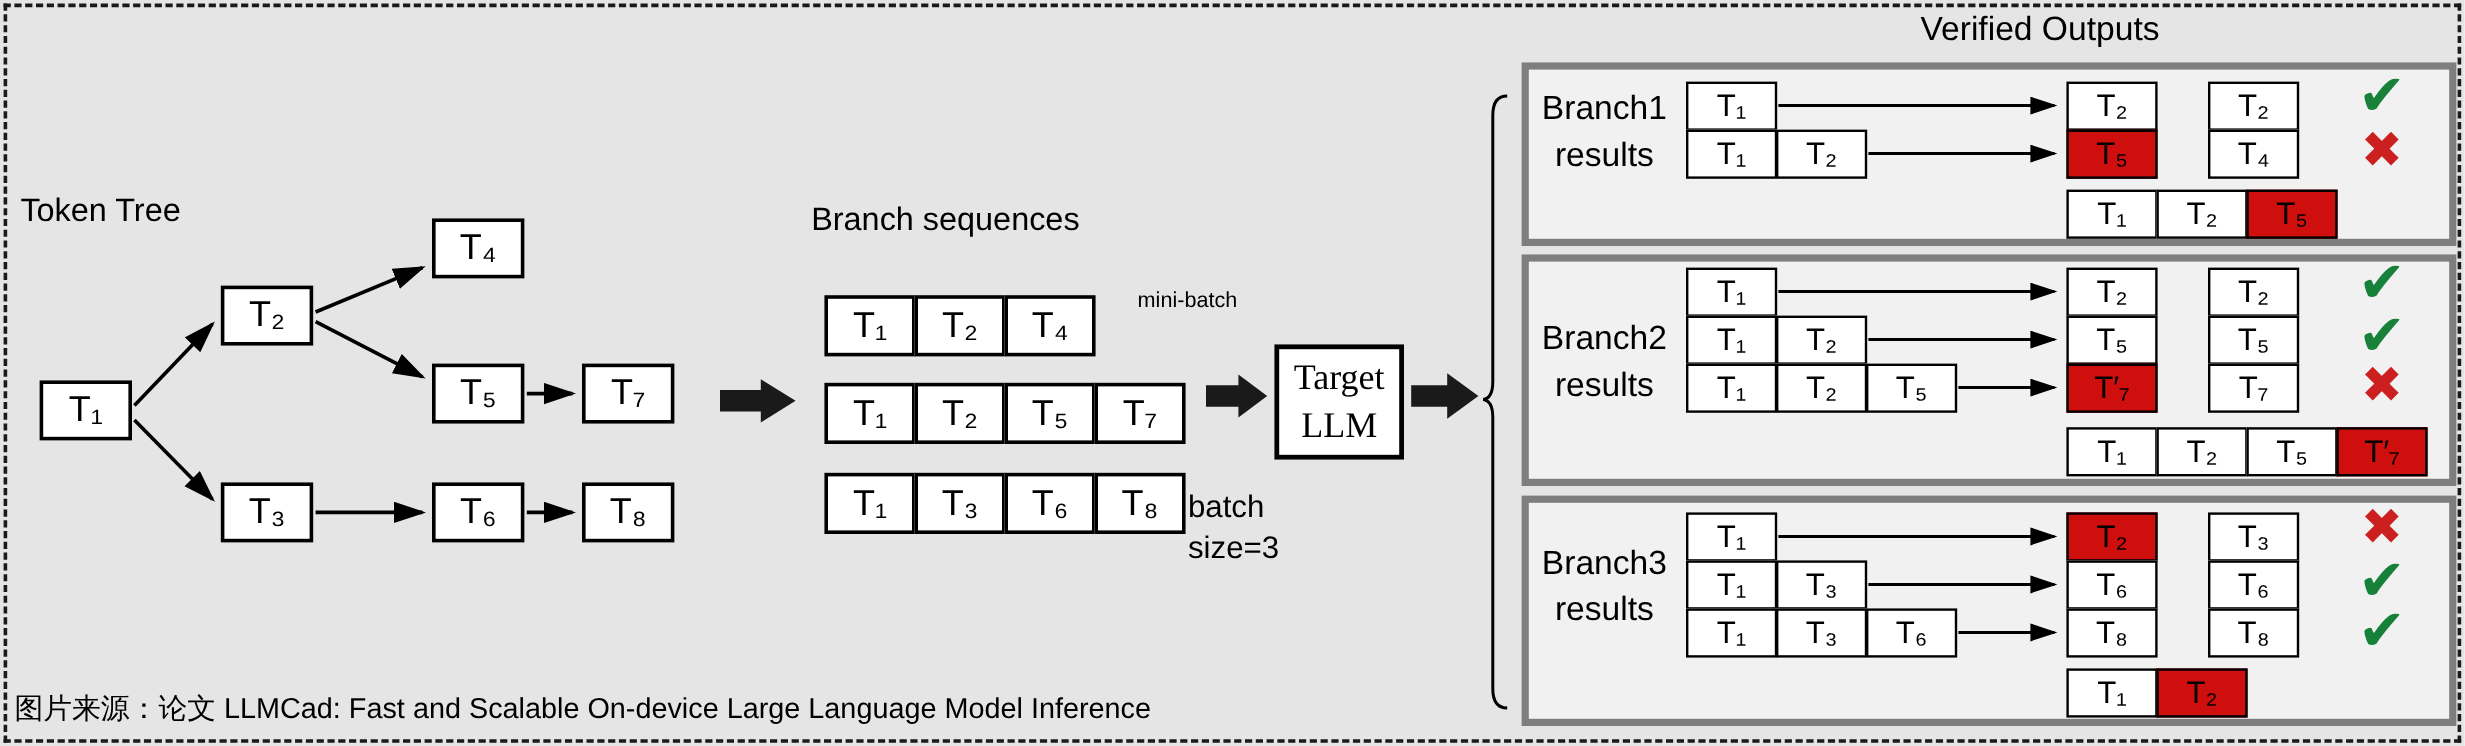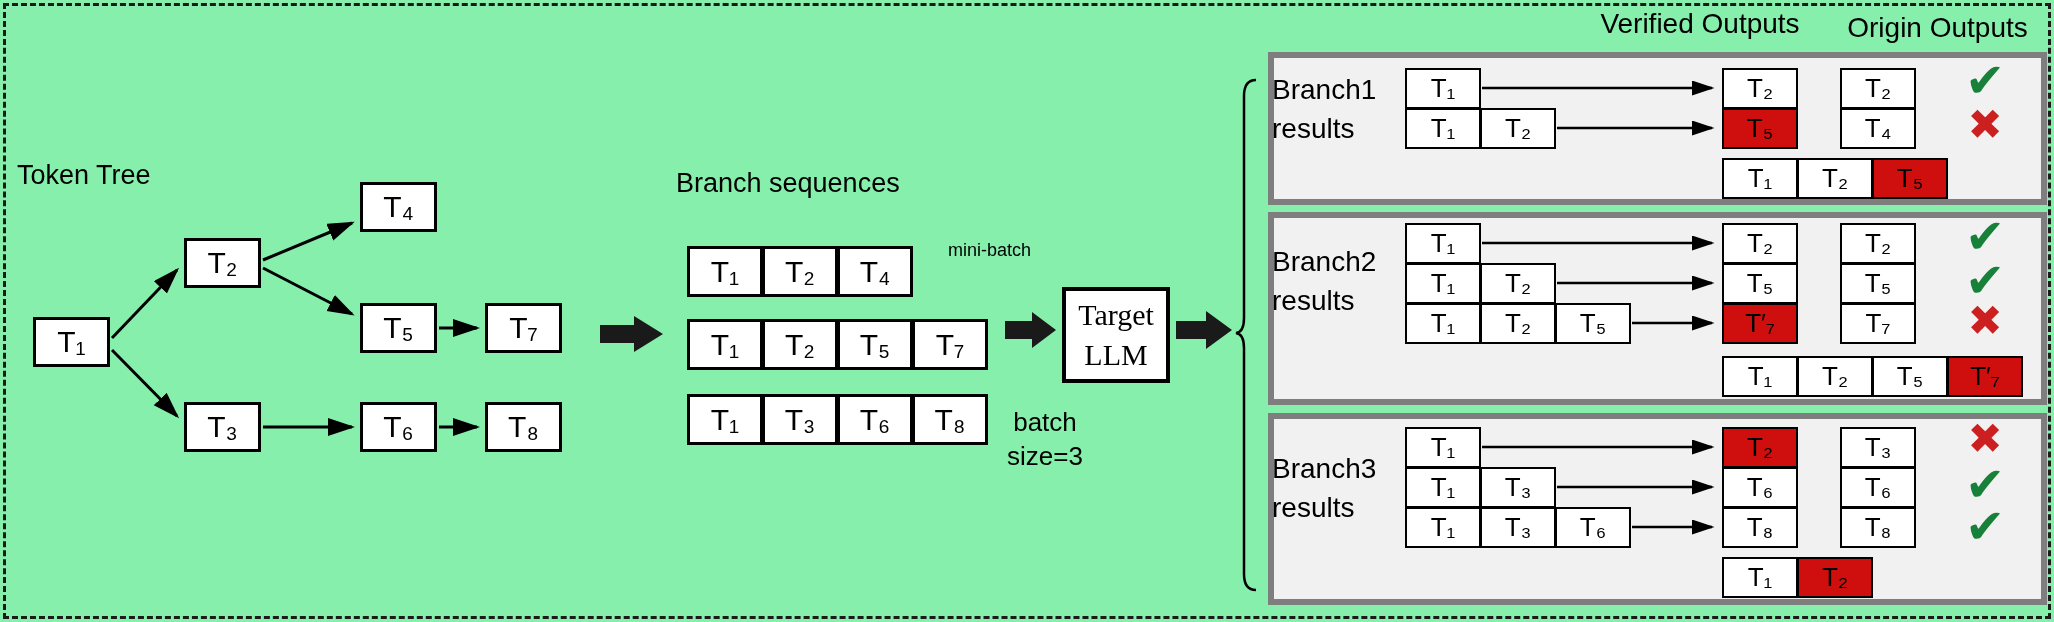--- a/index.html
+++ b/index.html
@@ -1,42 +1,42 @@
 <!DOCTYPE html>
 <html><head>
 <meta charset="utf-8">
 <style>
   html,body{margin:0;padding:0;background:#fff}
-  .stage{position:relative;width:2054px;height:622px;background:#86efac;
+  .stage{position:relative;width:2054px;height:622px;background:#e5e5e5;
          font-family:"Liberation Sans","DejaVu Sans",sans-serif;color:#000;overflow:hidden}
   .frame{position:absolute;inset:3px;border:3px dashed #1a1a1a;pointer-events:none}
   svg.overlay{position:absolute;left:0;top:0;width:2054px;height:622px}
   .lbl{position:absolute;white-space:nowrap}
   .cell{position:absolute;box-sizing:border-box;background:#fff;border:3px solid #000;
         display:flex;align-items:center;justify-content:center}
   .cell.red{background:#cf0e0e}
   .tbox{width:77px;height:50px;font-size:30px}
   .scell{width:76px;height:51px;font-size:30px}
   .pcell{width:76px;height:41px;font-size:26px;border-width:2.5px}
   .panel{position:absolute;left:1268px;width:779px;background:#f1f1f1;
          border:6px solid #7e7e7e;box-sizing:border-box}
   .title{font-size:27px}
   .header{position:absolute;font-size:28px;text-align:center}
-  .branchlabel{position:absolute;left:1272px;width:130px;text-align:left;
+  .branchlabel{position:absolute;left:1272px;width:130px;text-align:center;
                font-size:28px;line-height:39px}
   .seqlabel{position:absolute;left:1346px;width:360px;text-align:right;
             font-style:italic;font-size:24px}
   .llmbox{position:absolute;left:1062px;top:287px;width:108px;height:96px;
           box-sizing:border-box;border:4px solid #000;background:#fff;
           display:flex;flex-direction:column;align-items:center;justify-content:center;
           font-family:"Liberation Serif","DejaVu Serif",serif;font-size:30px;line-height:40px}
   .mark{position:absolute;width:70px;text-align:center;font-weight:bold}
   .mark.ok{color:#17813a;font-size:48px}
   .mark.bad{color:#cc1f1f;font-size:42px}
-  .batchblk{position:absolute;left:990px;top:405px;width:110px;text-align:center;
+  .batchblk{position:absolute;left:990px;top:405px;width:110px;
             font-size:26px;line-height:34px}
   .caption{position:absolute;left:12px;top:574px;font-size:24px}
 </style>
 </head>
 <body>
 
 <div class="stage">
 
   <div class="panel" style="top:52px;height:153px"></div>
   <div class="panel" style="top:212px;height:193px"></div>
@@ -73,21 +73,20 @@
       <line x1="1482" y1="243" x2="1712" y2="243" marker-end="url(#ah)"></line>
       <line x1="1557" y1="283" x2="1712" y2="283" marker-end="url(#ah)"></line>
       <line x1="1632" y1="323" x2="1712" y2="323" marker-end="url(#ah)"></line>
       <line x1="1482" y1="447" x2="1712" y2="447" marker-end="url(#ah)"></line>
       <line x1="1557" y1="487" x2="1712" y2="487" marker-end="url(#ah)"></line>
       <line x1="1632" y1="527" x2="1712" y2="527" marker-end="url(#ah)"></line>
     </g>
   </svg>
 
   <div class="header" style="left:1575px;top:8px;width:250px">Verified Outputs</div>
-  <div class="header" style="left:1830px;top:12px;width:215px">Origin Outputs</div>
 
   <div class="lbl title" style="left:17px;top:160px">Token Tree</div>
   <div class="cell tbox" style="left:33px;top:317px">T₁</div>
   <div class="cell tbox" style="left:184px;top:238px">T₂</div>
   <div class="cell tbox" style="left:184px;top:402px">T₃</div>
   <div class="cell tbox" style="left:360px;top:182px">T₄</div>
   <div class="cell tbox" style="left:360px;top:303px">T₅</div>
   <div class="cell tbox" style="left:360px;top:402px">T₆</div>
   <div class="cell tbox" style="left:485px;top:303px">T₇</div>
   <div class="cell tbox" style="left:485px;top:402px">T₈</div>
@@ -125,21 +124,21 @@
   <div class="cell pcell" style="left:1722px;top:68px">T₂</div>
   <div class="cell pcell red" style="left:1722px;top:108px">T₅</div>
   <div class="cell pcell" style="left:1840px;top:68px">T₂</div>
   <div class="cell pcell" style="left:1840px;top:108px">T₄</div>
   <div class="mark ok" style="left:1950px;top:52px">✔</div>
   <div class="mark bad" style="left:1950px;top:100px">✖</div>
   <div class="cell pcell" style="left:1722px;top:158px">T₁</div>
   <div class="cell pcell" style="left:1797px;top:158px">T₂</div>
   <div class="cell pcell red" style="left:1872px;top:158px">T₅</div>
 
-  <div class="branchlabel" style="top:242px">
+  <div class="branchlabel" style="top:262px">
     <div>Branch2</div>
     <div>results</div>
   </div>
   <div class="cell pcell" style="left:1405px;top:223px">T₁</div>
   <div class="cell pcell" style="left:1405px;top:263px">T₁</div>
   <div class="cell pcell" style="left:1480px;top:263px">T₂</div>
   <div class="cell pcell" style="left:1405px;top:303px">T₁</div>
   <div class="cell pcell" style="left:1480px;top:303px">T₂</div>
   <div class="cell pcell" style="left:1555px;top:303px">T₅</div>
   <div class="cell pcell" style="left:1722px;top:223px">T₂</div>
@@ -171,15 +170,16 @@
   <div class="cell pcell" style="left:1722px;top:507px">T₈</div>
   <div class="cell pcell" style="left:1840px;top:427px">T₃</div>
   <div class="cell pcell" style="left:1840px;top:467px">T₆</div>
   <div class="cell pcell" style="left:1840px;top:507px">T₈</div>
   <div class="mark bad" style="left:1950px;top:414px">✖</div>
   <div class="mark ok" style="left:1950px;top:456px">✔</div>
   <div class="mark ok" style="left:1950px;top:498px">✔</div>
   <div class="cell pcell" style="left:1722px;top:557px">T₁</div>
   <div class="cell pcell red" style="left:1797px;top:557px">T₂</div>
 
+  <div class="caption">图片来源：论文 LLMCad: Fast and Scalable On-device Large Language Model Inference</div>
 
   <div class="frame"></div>
 </div>
 
 </body></html>

